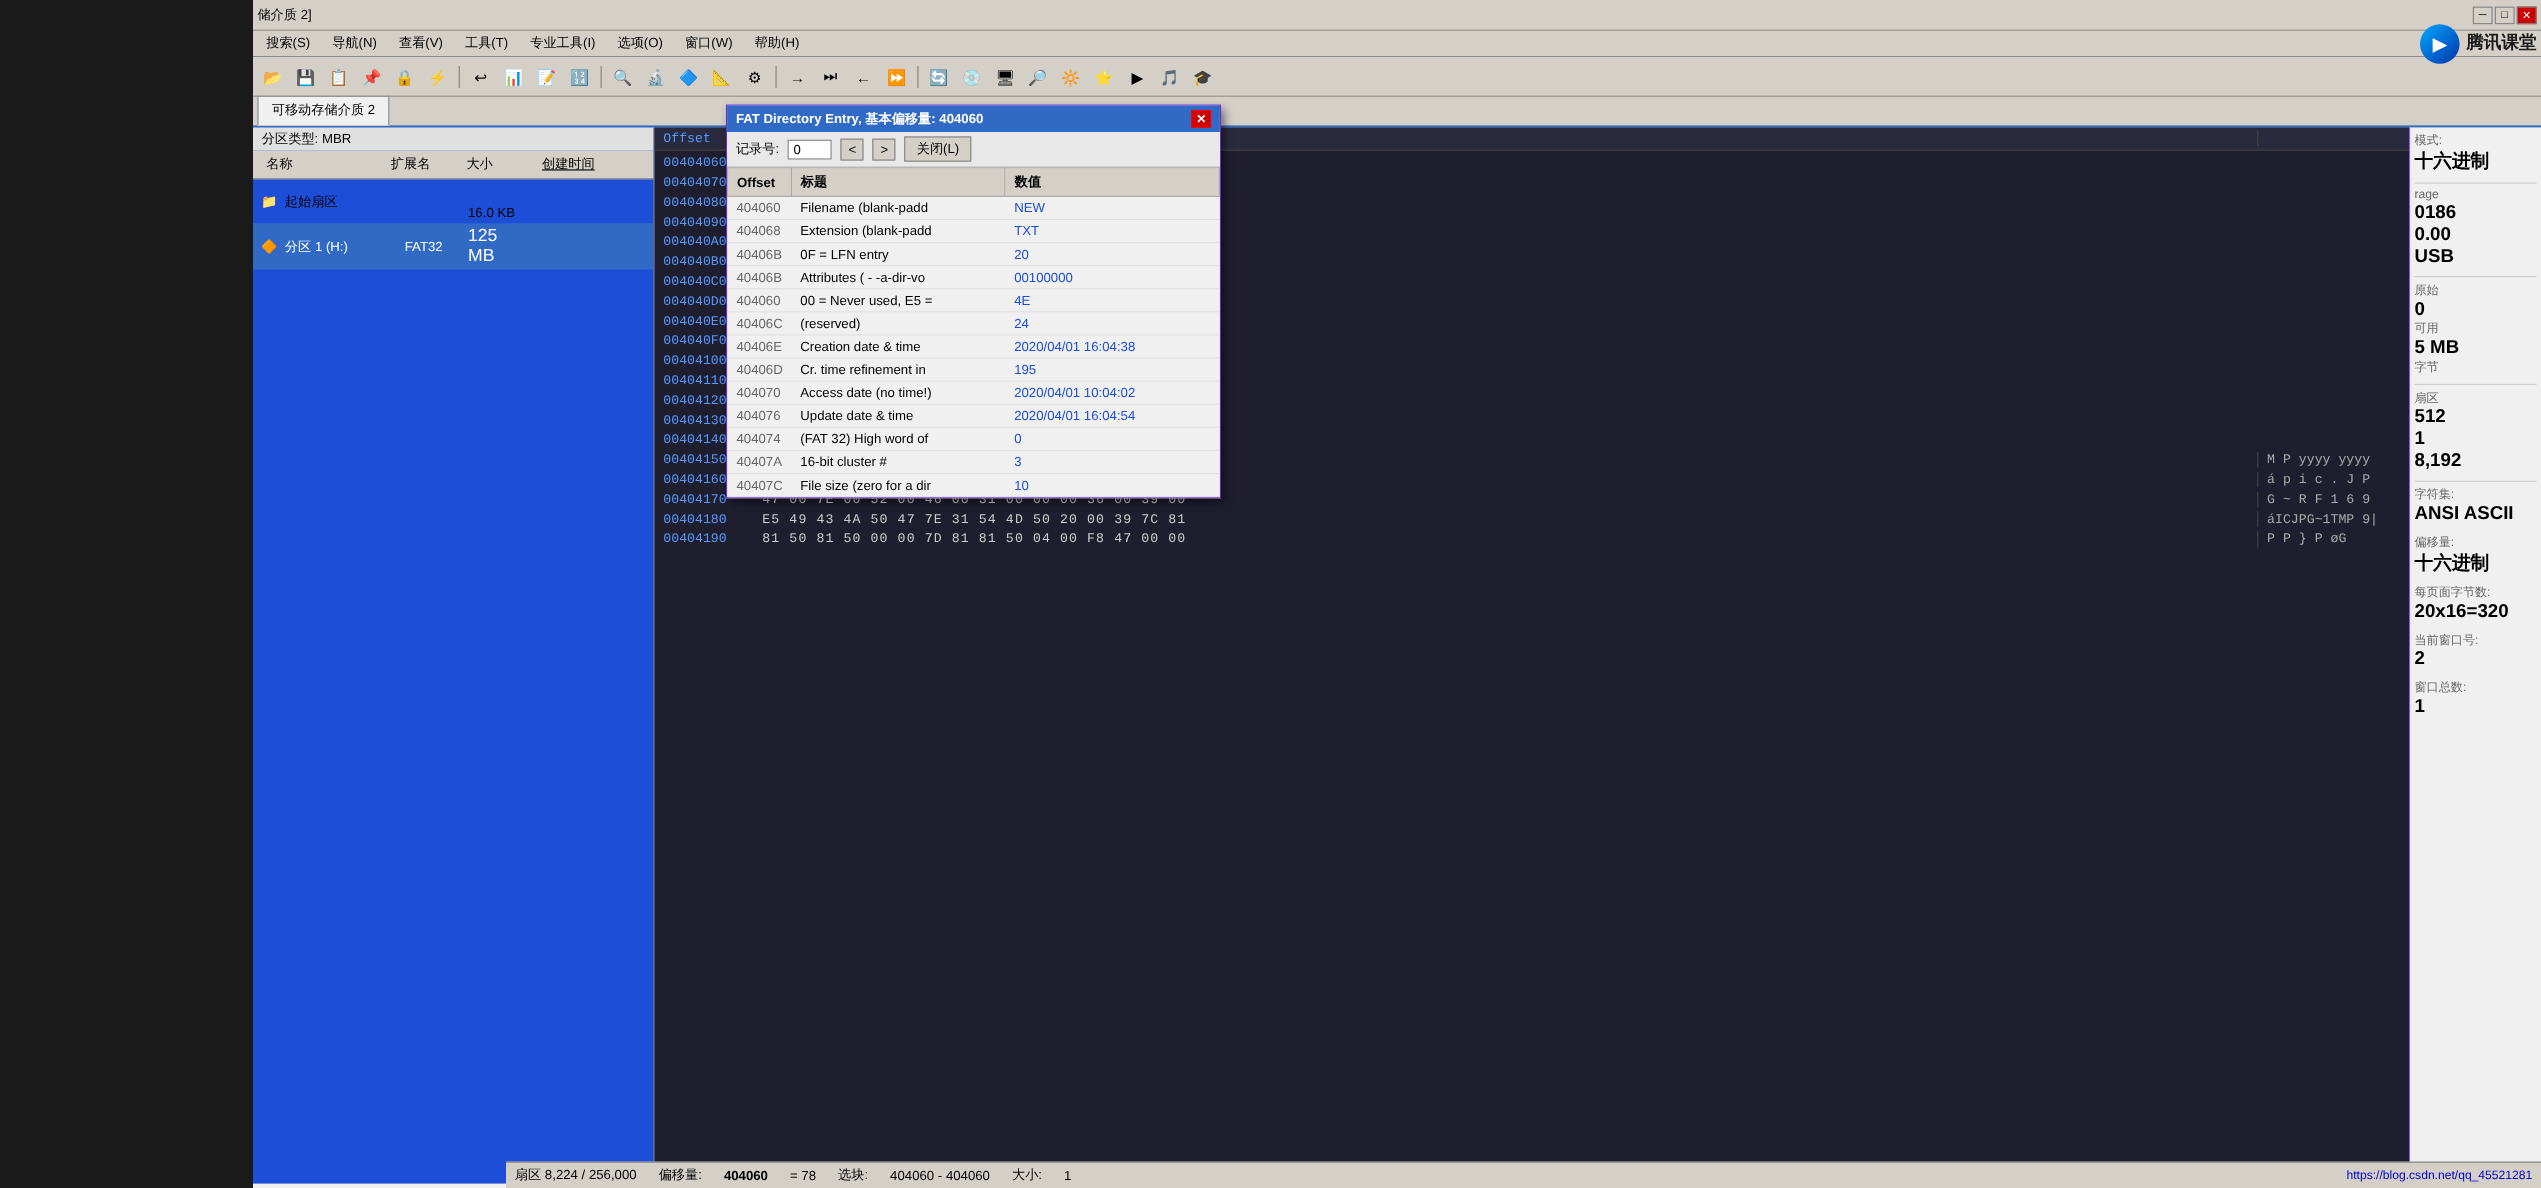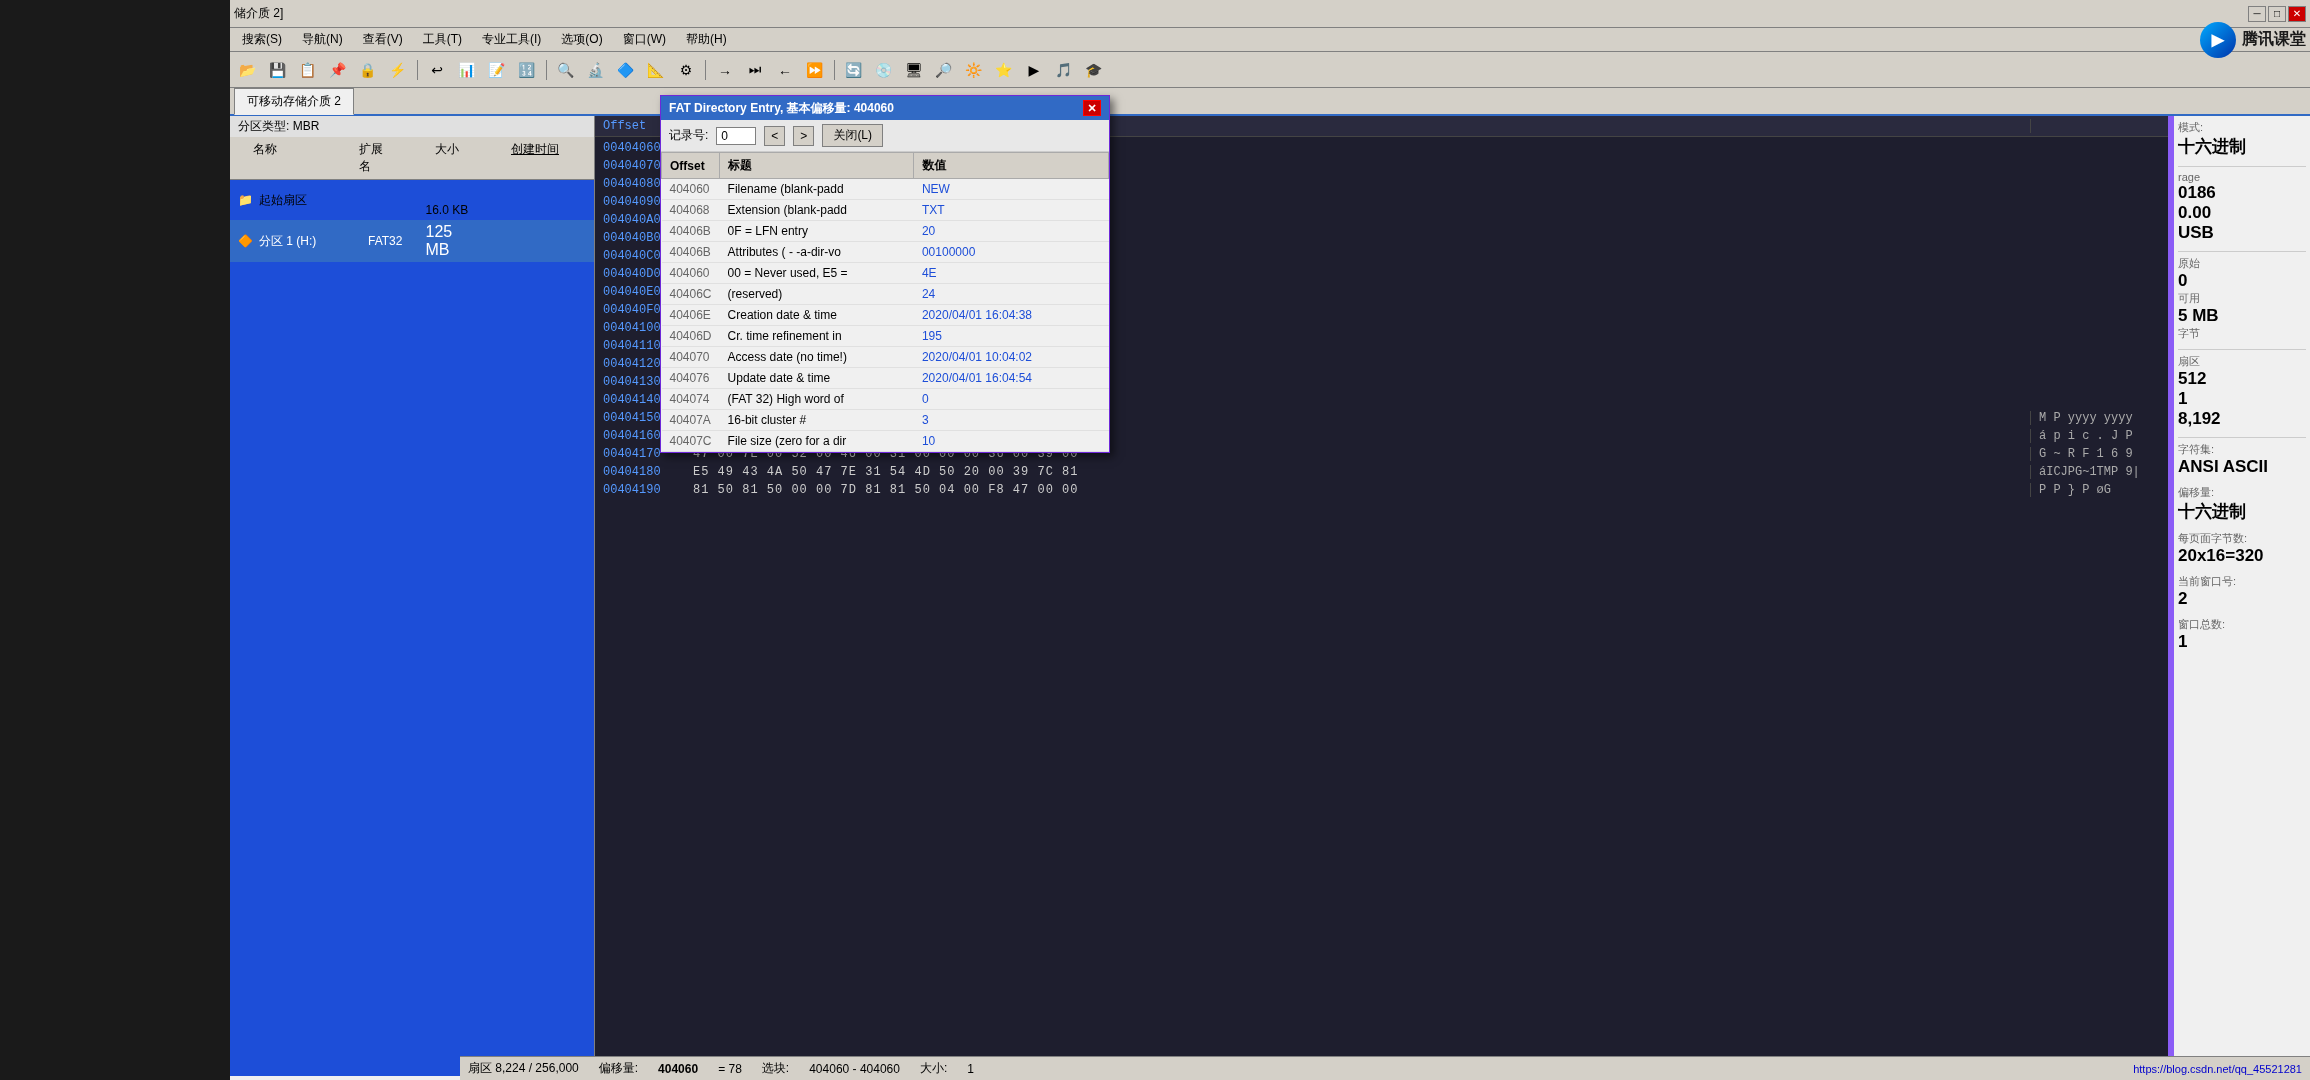--- a/index.html
+++ b/index.html
@@ -97,21 +97,21 @@
       height: 20px;
       background: #808080;
       margin: 0 3px;
     }
 
     
     .tab-bar {
       background: #d4d0c8;
       height: 28px;
       display: flex;
-      align-items: center;
+      align-items: flex-end;
       padding: 0 4px;
       border-bottom: 2px solid #316AC5;
     }
     .tab {
       padding: 4px 12px;
       background: #c0c0c0;
       border: 1px solid #808080;
       border-bottom: none;
       font-size: 12px;
       cursor: pointer;
@@ -139,21 +139,21 @@
     }
 
     .file-list-header {
       display: flex;
       background: #d4d0c8;
       border-bottom: 1px solid #808080;
       padding: 2px 0;
     }
     .file-list-col {
       font-size: 12px;
-      padding: 2px 23px;
+      padding: 2px 12px;
       color: #000;
     }
 
     .file-list-item {
       display: flex;
       align-items: center;
       padding: 3px 8px;
       gap: 6px;
       font-size: 12px;
     }
@@ -207,23 +207,23 @@
     .hex-ascii {
       color: #aaaaaa;
       width: 130px;
       font-size: 12px;
       border-left: 1px solid #444;
       padding-left: 8px;
     }
 
     
     .right-info-panel {
-      width: 142px;
+      width: 120px;
       background: #f0f0f0;
-      border-left: 6px solid #8b5cf6;
+      border-left: 1px solid #8b5cf6;
       padding: 4px;
       font-size: 11px;
       overflow-y: auto;
     }
 
     .info-section {
       margin-bottom: 8px;
     }
 
     .info-label {

